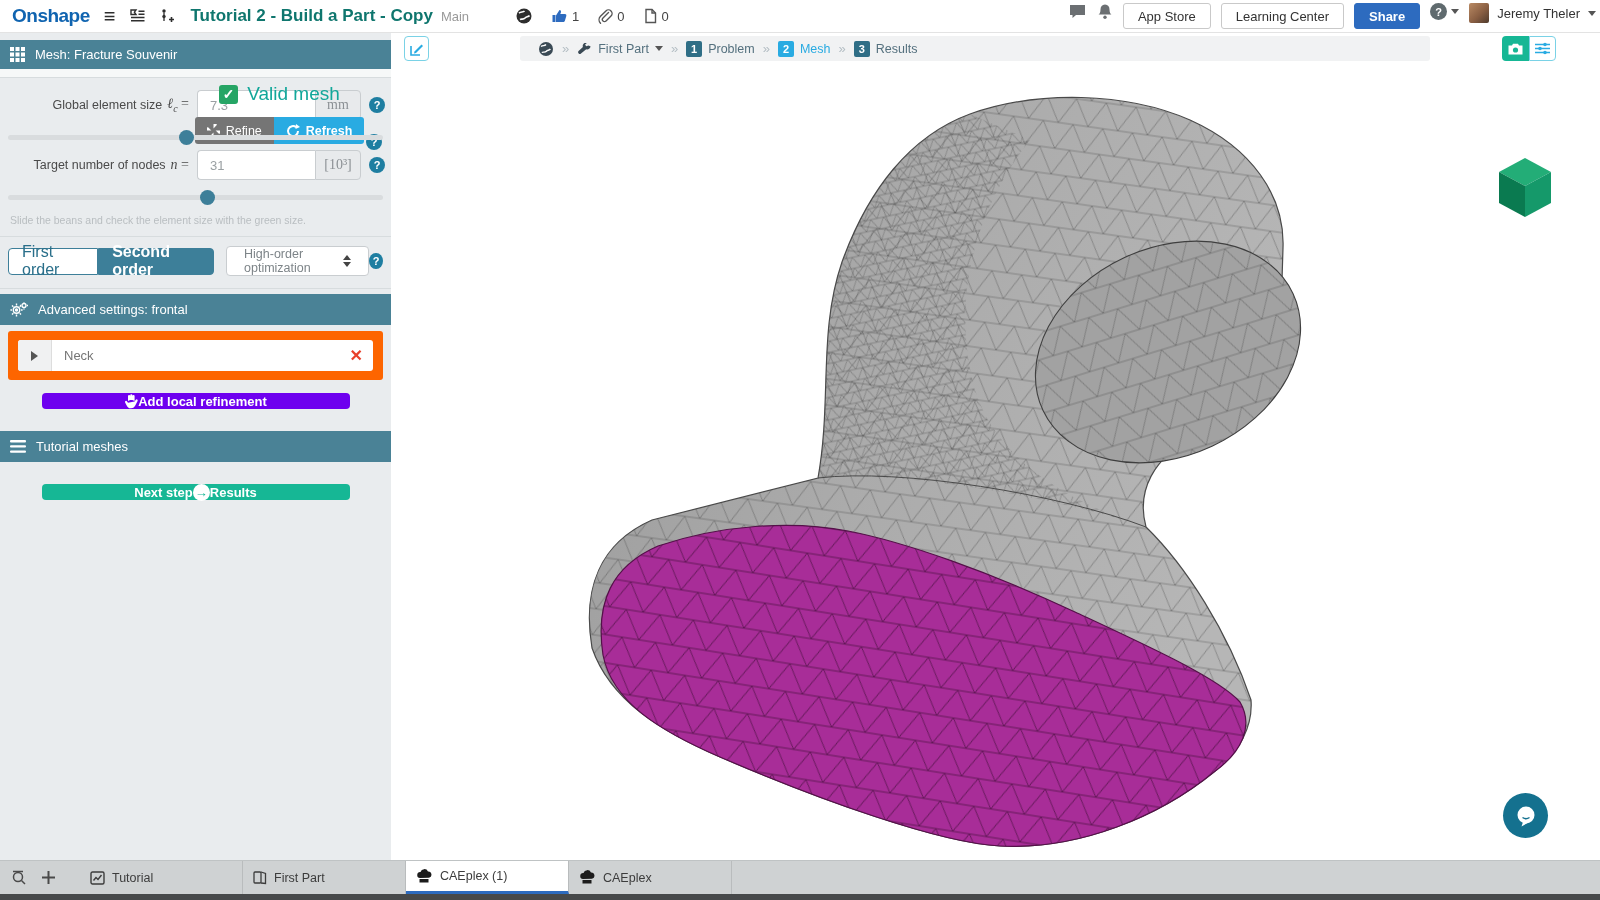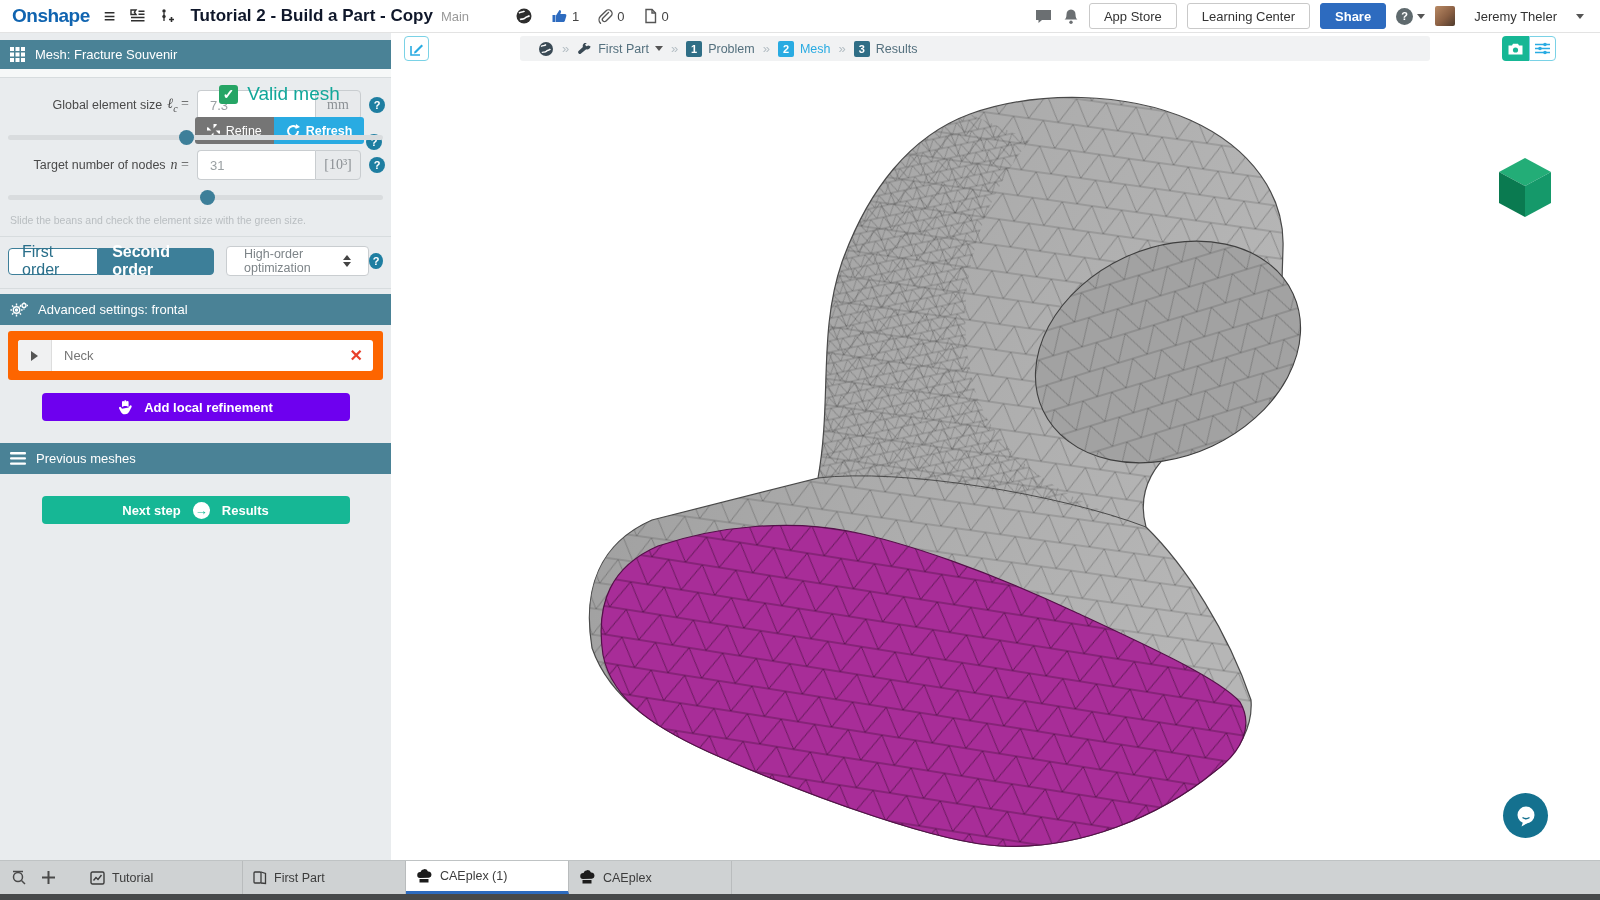--- a/index.html
+++ b/index.html
@@ -5,24 +5,24 @@
   * { margin:0; padding:0; box-sizing:border-box; }
   html,body { width:1600px; height:900px; overflow:hidden; background:#fff;
               font-family:"Liberation Sans", sans-serif; }
 
   
   #topbar { position:absolute; left:0; top:0; width:1600px; height:33px; background:#fff;
             border-bottom:1px solid #e3e3e3; display:flex; align-items:center; z-index:40; }
   .logo { font-size:19px; font-weight:bold; color:#1064b0; margin-left:12px; letter-spacing:-0.5px; }
   .tb-icon { color:#3b3b3b; margin-left:14px; display:flex; align-items:center; }
   .hamburger { font-size:20px; font-weight:bold; color:#2e2e2e; }
-  .doc-title { font-size:17px; font-weight:bold; color:#0f172a; margin-left:16px; }
+  .doc-title { font-size:17px; font-weight:bold; color:#0f766e; margin-left:16px; }
   .ws-label { font-size:13px; color:#9a9a9a; margin-left:8px; }
   .stat-ico { display:flex; align-items:center; gap:4px; margin-left:18px; font-size:13px; color:#444; }
-  #topbar-right { margin-left:auto; display:flex; align-items:center; gap:10px; padding-right:16px; }
+  #topbar-right { margin-left:auto; display:flex; align-items:flex-start; gap:10px; padding-right:4px; }
   .tb-btn { height:26px; padding:0 14px; border:1px solid #c9c9c9; border-radius:3px;
             background:#fff; font-size:13px; color:#333; display:flex; align-items:center; }
   .tb-btn.primary { background:#2d6bbf; border-color:#2d6bbf; color:#fff; font-weight:bold; }
   .help-circle { width:17px; height:17px; border-radius:50%; background:#5f6a6e; color:#fff;
                  font-size:11px; font-weight:bold; display:flex; align-items:center; justify-content:center; }
   .caret { width:0; height:0; border-left:4px solid transparent; border-right:4px solid transparent;
            border-top:5px solid #555; display:inline-block; }
   .avatar { width:20px; height:20px; border-radius:2px;
             background:linear-gradient(135deg,#b98a64 0%,#8a5f43 55%,#4e3a2c 100%); }
   .uname { font-size:13px; color:#333; }
@@ -86,22 +86,22 @@
   #advanced-bar { margin-top:5px; height:31px; }
   #orange-box { margin:6px 8px 0 8px; background:#fd6500; border-radius:3px; padding:9px 10px; }
   #refine-row { background:#fff; border-radius:3px; height:31px; display:flex; align-items:center; }
   #expand-btn { width:34px; height:31px; background:#f0f1f2; border-right:1px solid #ddd;
                 border-radius:3px 0 0 3px; display:flex; align-items:center; justify-content:center; }
   .play-tri { width:0; height:0; border-top:5px solid transparent; border-bottom:5px solid transparent;
               border-left:7px solid #555; }
   #refine-input { flex:1; border:none; outline:none; font-size:13px; color:#be185d; padding-left:12px; background:transparent; }
   #refine-x { color:#e8402a; font-size:16px; font-weight:bold; padding:0 10px; }
 
-  .big-btn { margin:0 auto; width:308px; height:28px; border-radius:4px; color:#fff; font-size:13px;
-             font-weight:bold; display:flex; align-items:center; justify-content:center; gap:12px; }
+  .big-btn { margin:0 auto; width:308px; height:16px; border-radius:4px; color:#fff; font-size:13px;
+             font-weight:bold; display:flex; align-items:center; justify-content:center; gap:0; }
   #add-ref-btn { background:#6e00ef; margin-top:13px; }
   #prev-bar { margin-top:22px; height:31px; }
   #next-btn { background:#16b795; margin-top:22px; }
   .arrow-circle { width:17px; height:17px; border-radius:50%; background:#fff; color:#16b795;
                   font-size:13px; font-weight:bold; display:flex; align-items:center; justify-content:center; }
 
   
   #viewport { position:absolute; left:391px; top:33px; width:1209px; height:827px; background:#fff; }
   #edit-btn { position:absolute; left:13px; top:3px; width:25px; height:25px; background:#fff;
               border:1px solid #7ad2e6; border-radius:4px; display:flex; align-items:center; justify-content:center; }
@@ -193,21 +193,21 @@
           <circle cx="8" cy="14.2" r="1.7" fill="#6b6f72"></circle>
         </svg>
     </span>
     <div class="tb-btn">App Store</div>
     <div class="tb-btn">Learning Center</div>
     <div class="tb-btn primary">Share</div>
     <span style="display:flex;align-items:center;gap:4px">
       <span class="help-circle">?</span>
       <span class="caret"></span>
     </span>
-    <span style="display:flex;align-items:center;gap:19px">
+    <span style="display:flex;align-items:center;gap:8px">
       <span class="avatar"></span>
       <span class="uname">Jeremy Theler</span>
       <span class="caret"></span>
     </span>
   </div>
 </div>
 
 <div id="panel">
 
   <div id="panel-header" class="teal-bar">
@@ -322,21 +322,21 @@
   </div>
 
   <div id="prev-bar" class="teal-bar">
     <svg width="16" height="13" viewBox="0 0 16 13">
         <g fill="#fff">
           <rect x="0" y="0" width="16" height="2.4" rx="1"></rect>
           <rect x="0" y="5.2" width="16" height="2.4" rx="1"></rect>
           <rect x="0" y="10.4" width="16" height="2.4" rx="1"></rect>
         </g>
       </svg>
-    <span>Previous meshes</span>
+    <span>Tutorial meshes</span>
   </div>
 
   <div class="big-btn" id="next-btn">
     <span>Next step</span>
     <span class="arrow-circle">→</span>
     <span>Results</span>
   </div>
 </div>
 
 <div id="viewport">

